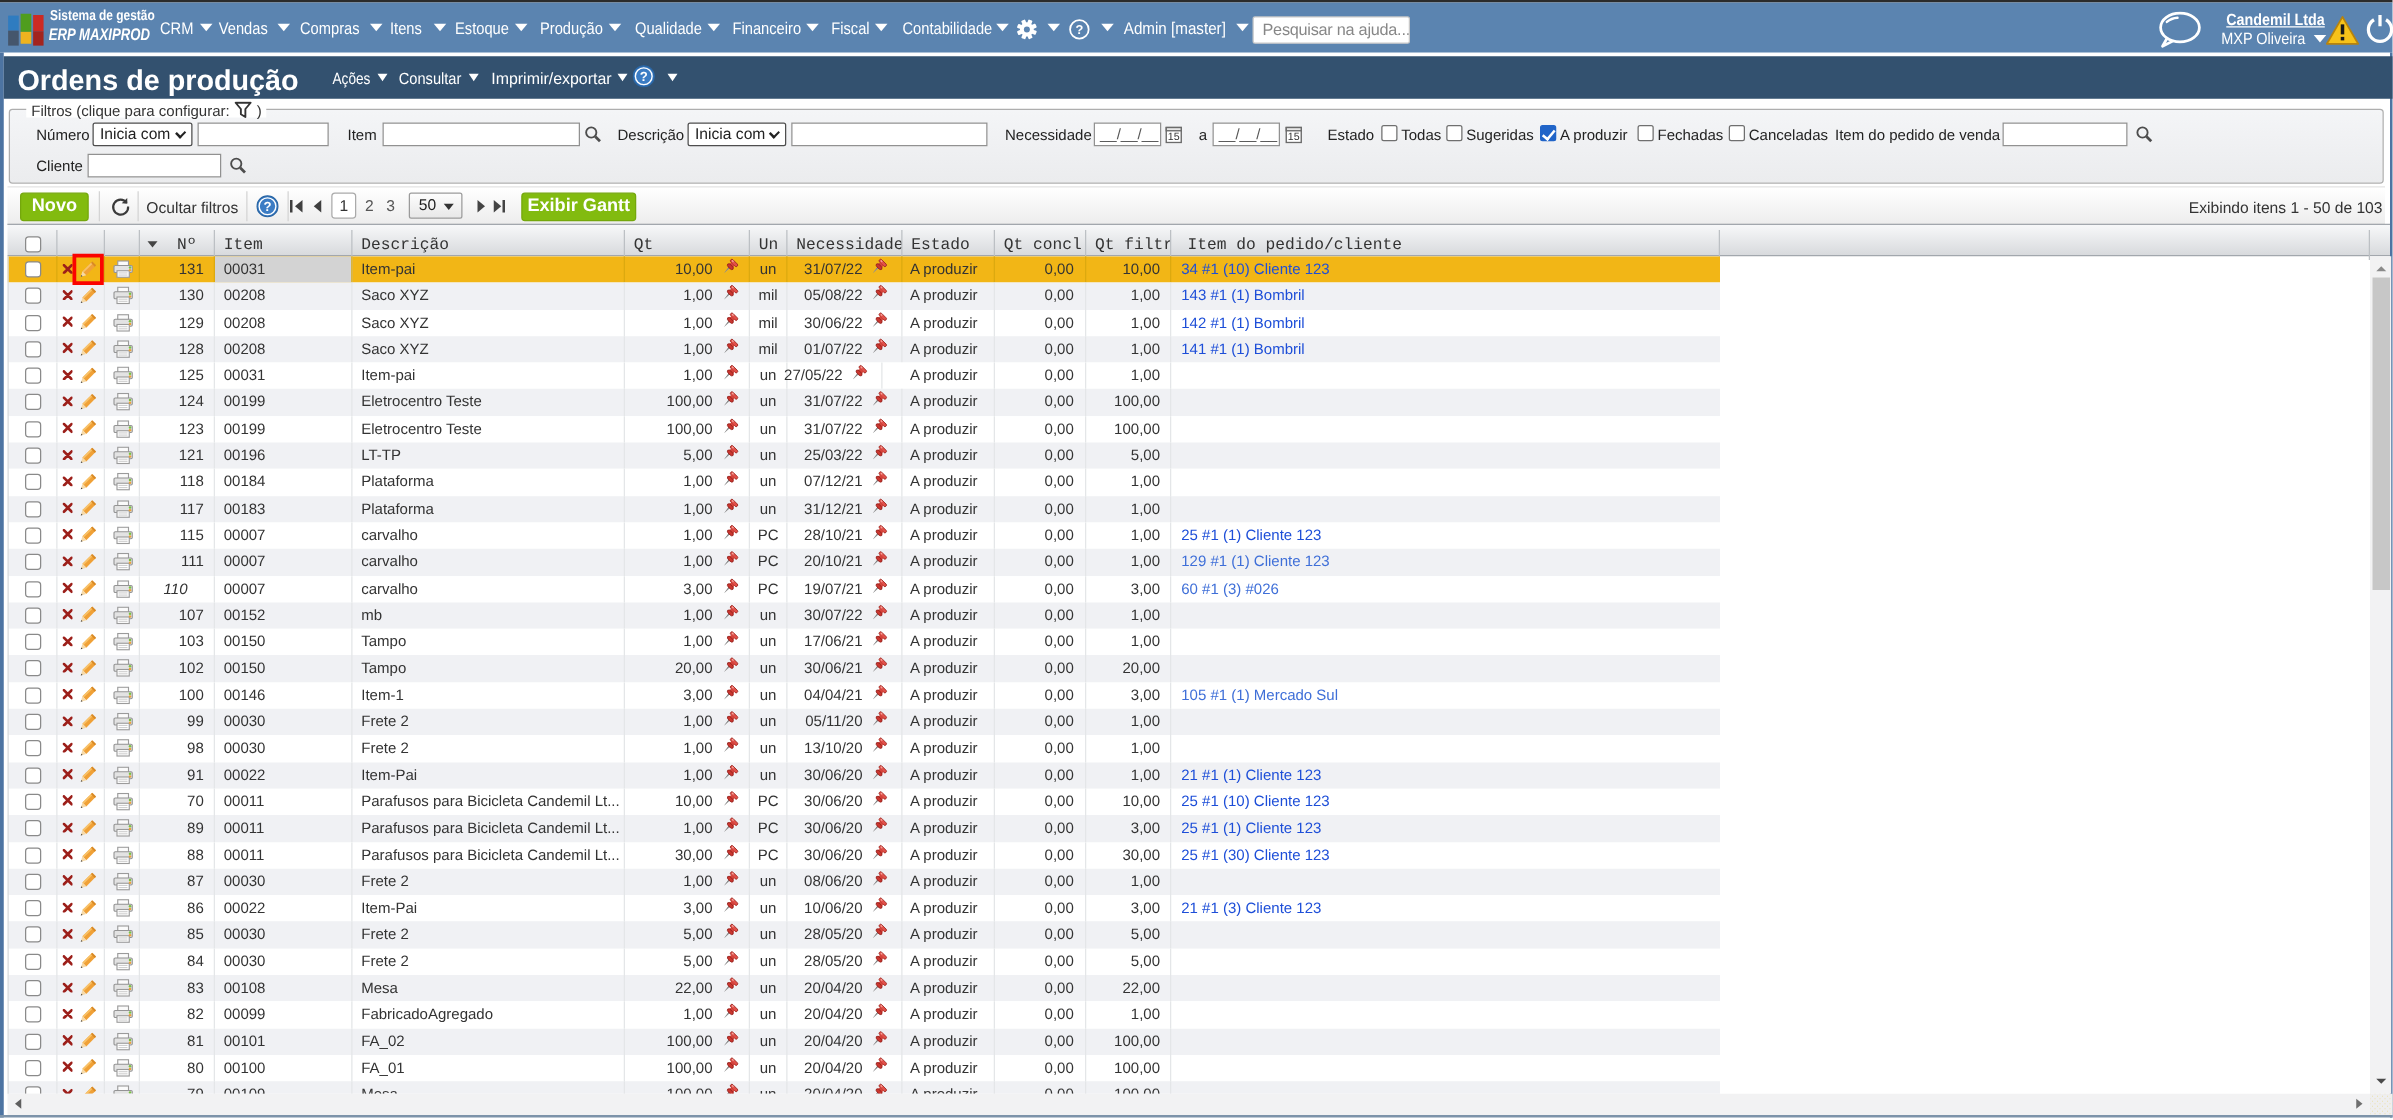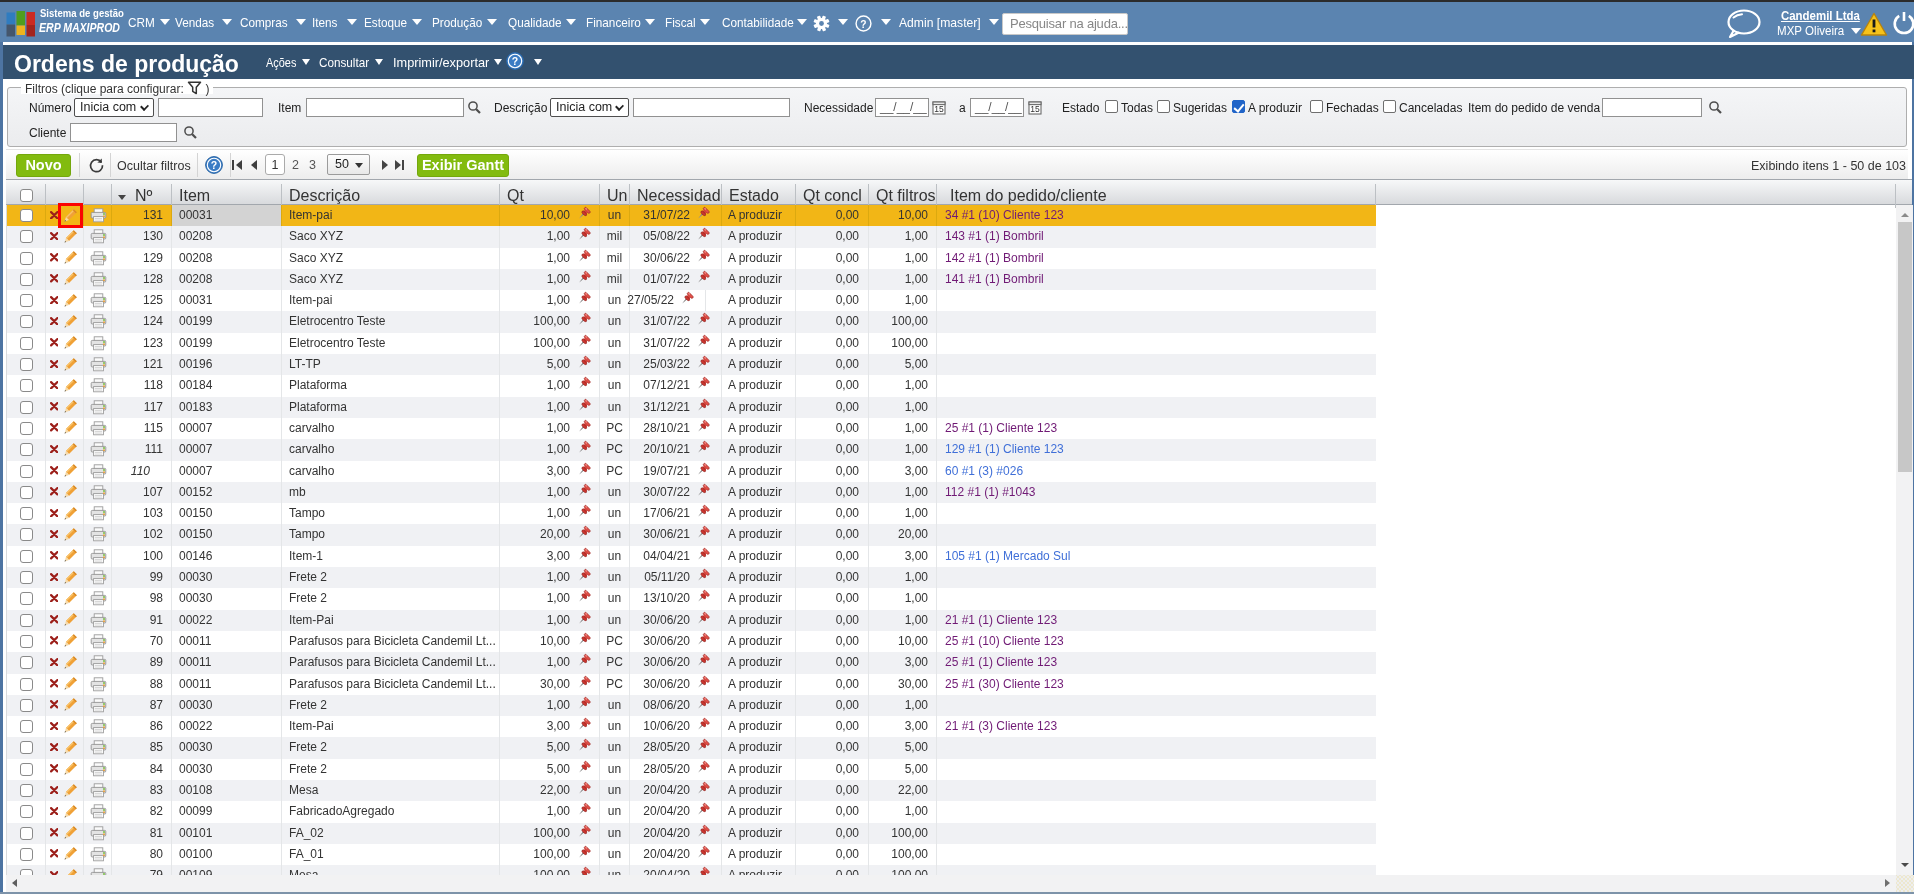--- a/index.html
+++ b/index.html
@@ -27,29 +27,29 @@
 .gbtn{position:absolute;top:4px;height:23px;background:#82bb0f;border:1px solid #74a70c;border-radius:3px;color:#fff;font-weight:bold;font-size:14.5px;text-align:center;}
 .ticon{position:absolute;font-size:12.5px;color:#333;}
 .pgnum{position:absolute;top:8px;font-size:12.5px;color:#555;}
 #pg1{left:259px;top:4px;width:20px;height:21px;background:#fff;border:1px solid #aaa;border-radius:3px;text-align:center;line-height:20px;font-size:12.5px;color:#333;}
 #pgsel{left:321px;top:4px;width:43px;height:21px;background:linear-gradient(#fdfdfd,#e8e8e8);border:1px solid #9b9b9b;border-radius:2px;font-size:12.5px;color:#222;line-height:19px;padding-left:7px;}
 .parr{position:absolute;top:10px;width:0;height:0;border-top:5px solid transparent;border-bottom:5px solid transparent;}
 .parr.r{border-left:6px solid #444;}
 .parr.l{border-right:6px solid #3f3f3f;}
 .pbar{position:absolute;top:10px;width:2px;height:10px;}
 #ghead{left:6px;top:179px;width:1906px;height:26px;background:linear-gradient(#f7f8f9,#d8dadd);border-top:1px solid #a2a7ad;border-bottom:1px solid #a2a7ad;}
-.hcell{position:absolute;top:4px;height:24px;border-right:1px solid #bcc0c4;font-size:16px;color:#333;line-height:24px;white-space:nowrap;overflow:hidden;}
+.hcell{position:absolute;top:4px;height:24px;border-right:1px solid #bcc0c4;font-size:13px;color:#333;line-height:24px;white-space:nowrap;overflow:hidden;font-family:Liberation Mono, monospace;}
 #gbody{left:6px;top:205px;width:1370px;height:670px;overflow:hidden;font-size:12px;color:#333;}
 .grow{position:relative;width:1370px;height:21.3px;background:#fff;}
 .grow.alt{background:#f0f1f4;}
 .grow.sel{background:#f2b616;}
 .gc{position:absolute;top:0;height:21.3px;line-height:21.3px;border-right:1px solid #e4e6e8;white-space:nowrap;overflow:hidden;}
 .grow.sel .gc{border-right-color:#dca90f;}
 .num{text-align:right;}
-.green{color:#701a75;}
+.green{color:#1d4ed8;}
 .blue{color:#3f6fd8;}
 .cb{position:absolute;left:14px;top:4px;width:13px;height:13px;background:#fff;border:1px solid #8a8a8a;border-radius:3px;}
 .pin{vertical-align:-3px;}
 .ic{position:absolute;line-height:0;}
 .ic svg{vertical-align:top;}
 .qtflex{display:flex;align-items:center;}
 .qtflex .v{flex:1;text-align:right;}
 #vscroll{left:1896px;top:205px;width:17px;height:670px;background:#f2f2f3;}
 #vthumb{position:absolute;left:1.5px;top:17px;width:14px;height:250px;background:#c7c7c7;}
 #hscroll{left:6px;top:875px;width:1890px;height:17px;background:#f2f2f3;}
@@ -1195,21 +1195,20 @@
               <path d="M-1.8 -3.9 L1.8 -3.9 L2.9 -1.1 L-2.9 -1.1 Z" fill="#d6423a"></path>
               <ellipse cx="0" cy="-0.4" rx="3.4" ry="1.6" fill="#cb362f"></ellipse>
               <ellipse cx="0" cy="-0.4" rx="3.4" ry="1.6" fill="none" stroke="#8f1f1b" stroke-width="0.7"></ellipse>
               <rect x="-3" y="-6.1" width="2" height="1.1" rx="0.5" fill="#f4a59e"></rect>
             </g>
           </svg></span>
       </div>
 <div class="gc" style="left:716px;width:74px;padding-left:6px;">A produzir</div>
 <div class="gc num" style="left:790px;width:73px;padding-right:9px;">0,00</div>
 <div class="gc num" style="left:863px;width:68px;padding-right:8px;">1,00</div>
-<div class="gc green" style="left:931px;width:439px;padding-left:8px;border-right:none;">112 #1 (1) #1043</div>
 </div>
 <div class="grow">
 <div class="gc" style="left:0;width:40px;">
         <span class="cb"></span>
       </div>
 <div class="gc" style="left:40px;width:38px;">
         <span class="ic" style="left:3.5px;top:5.5px;"><svg width="8.5" height="8.5" viewBox="0 0 8.5 8.5">
             <path d="M1.1 1.1 L7.4 7.4 M7.4 1.1 L1.1 7.4" stroke="#9c1f1a" stroke-width="2.2" stroke-linecap="round"></path>
           </svg></span>
         <span class="ic" style="left:15px;top:2.5px;"><svg width="17" height="17" viewBox="0 0 17 17">

